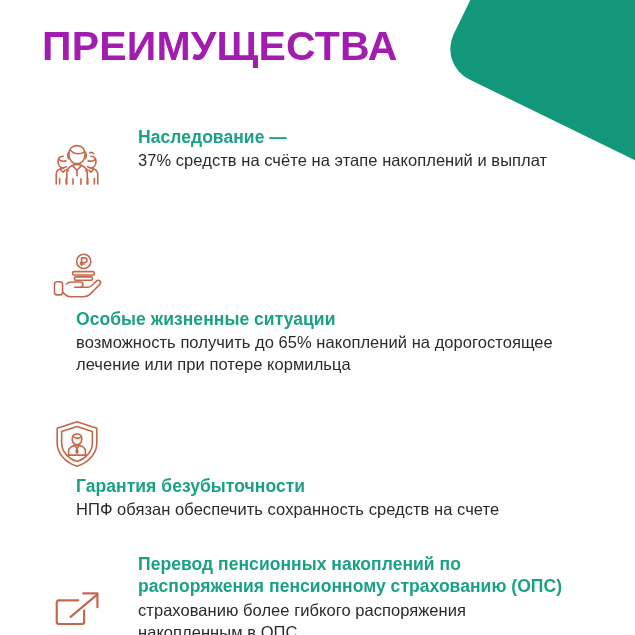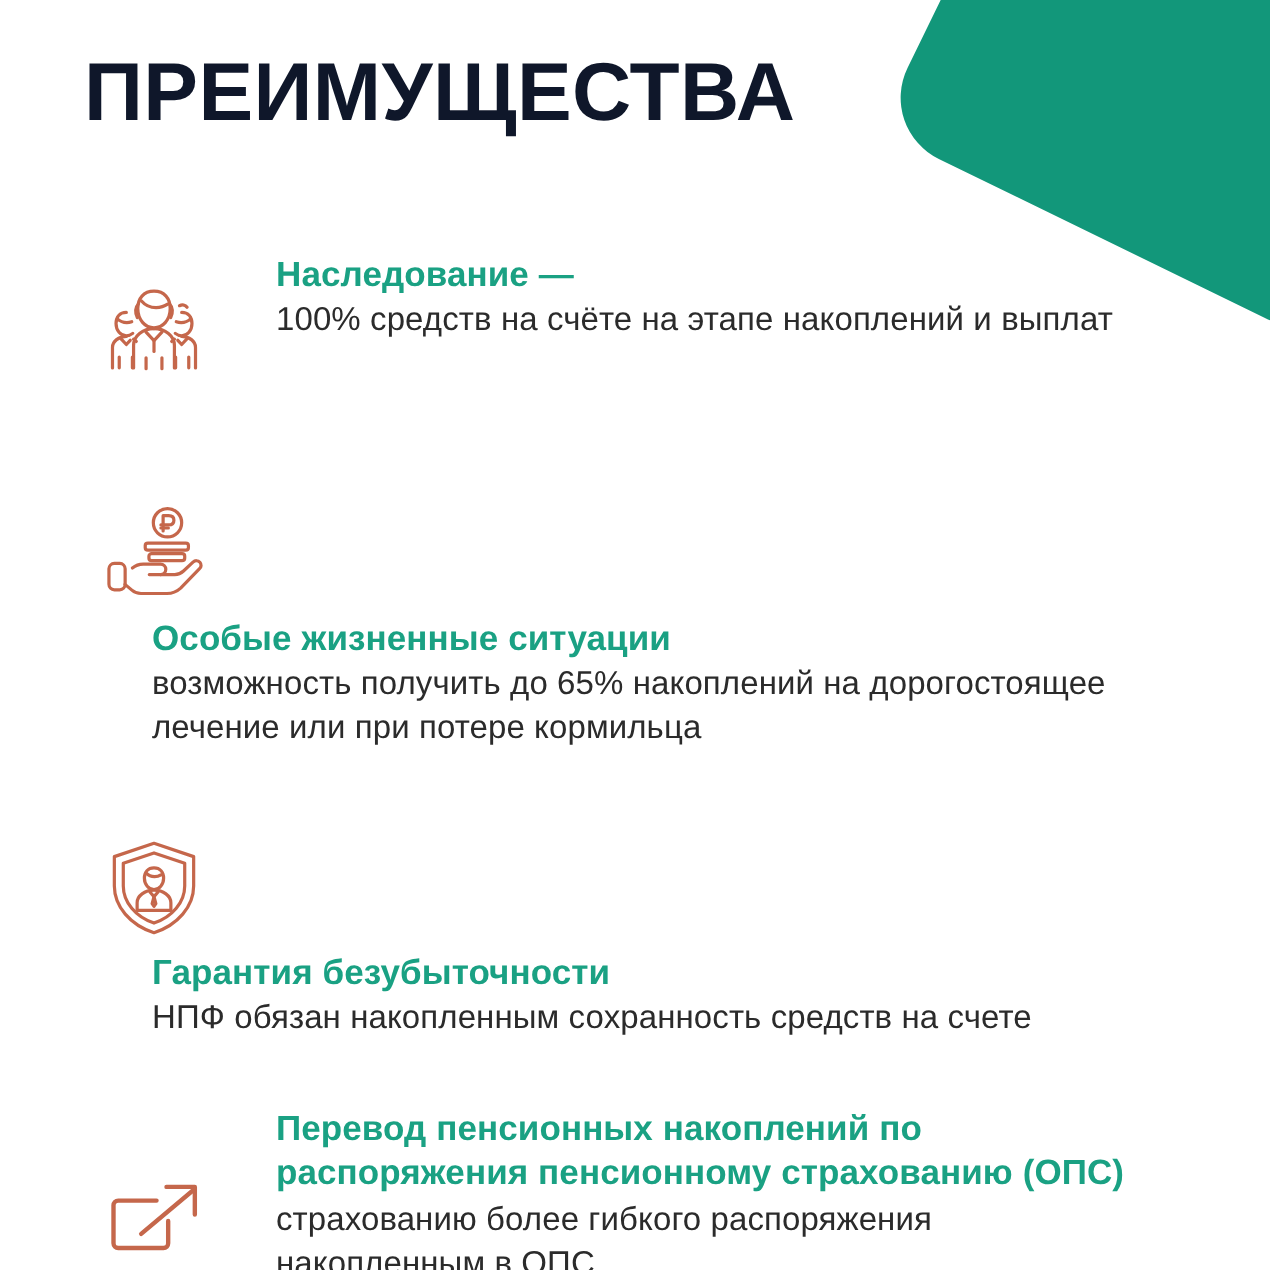--- a/index.html
+++ b/index.html
@@ -36,21 +36,21 @@
   
   .page-title {
     position: absolute;
     left: 42px;
     top: 26px;
     margin: 0;
     font-size: 41px;
     line-height: 1.0;
     font-weight: 700;
     letter-spacing: 0.2px;
-    color: #0f172a;
+    color: #a21caf;
     white-space: nowrap;
   }
 
   
   .benefits {
     position: absolute;
     left: 0;
     top: 126px;
     width: 635px;
   }
@@ -145,21 +145,21 @@
           <path d="M44.1 37.4c-.6.4-1.1.9-1.6 1.4"></path>
           <path d="M51.5 37.3l-3.1 3.3-2.3-2.5"></path>
 
           <path d="M27.3 48.5v6.4M36.7 48.5v6.4"></path>
           <path d="M11.4 48v6.4M19.2 48v6.4"></path>
           <path d="M44.8 48v6.4M52.6 48v6.4"></path>
         </svg>
       </div>
       <div class="benefit-text">
         <p class="benefit-heading">Наследование —</p>
-        <p class="benefit-body">100% средств на счёте на этапе накоплений и выплат</p>
+        <p class="benefit-body">37% средств на счёте на этапе накоплений и выплат</p>
       </div>
     </div>
 
     <div class="benefit benefit--situations">
       <div class="benefit-icon">
         <svg viewBox="0 0 64 64" fill="none" stroke="#C5674B" stroke-width="1.9" stroke-linecap="round" stroke-linejoin="round">
 
           <circle cx="40" cy="13.5" r="8.4"></circle>
           <path d="M37.4 18.3V9.3h3.3c1.9 0 3.1 1 3.1 2.7s-1.2 2.8-3.1 2.8h-4.6"></path>
           <path d="M36.1 16.6h4.4"></path>
@@ -191,21 +191,21 @@
           <path d="M27.4 23.2c1.3 1.4 3 2.1 4.9 2.1 1.4 0 2.7-.4 3.8-1.1"></path>
 
           <path d="M32 33.3c-5.5 0-10 3.3-10 7.4v4.5h20v-4.5c0-4.1-4.5-7.4-10-7.4z"></path>
 
           <path d="M29.6 34.4L32 37.1l2.4-2.7"></path>
           <path d="M32 37.1l-1.1 4.2 1.1 1.6 1.1-1.6-1.1-4.2z"></path>
         </svg>
       </div>
       <div class="benefit-text">
         <p class="benefit-heading">Гарантия безубыточности</p>
-        <p class="benefit-body">НПФ обязан накопленным сохранность средств на счете</p>
+        <p class="benefit-body">НПФ обязан обеспечить сохранность средств на счете</p>
       </div>
     </div>
 
     <div class="benefit benefit--transfer">
       <div class="benefit-icon">
         <svg viewBox="0 0 64 64" fill="none" stroke="#C5674B" stroke-width="2.6" stroke-linecap="round" stroke-linejoin="round">
 
           <path d="M33.5 20.5H10.8c-1.6 0-2.8 1.3-2.8 2.8v22.5c0 1.6 1.3 2.8 2.8 2.8h26.8c1.6 0 2.8-1.3 2.8-2.8V32.6"></path>
 
           <path d="M24.4 40.2L55.2 14.4"></path>

